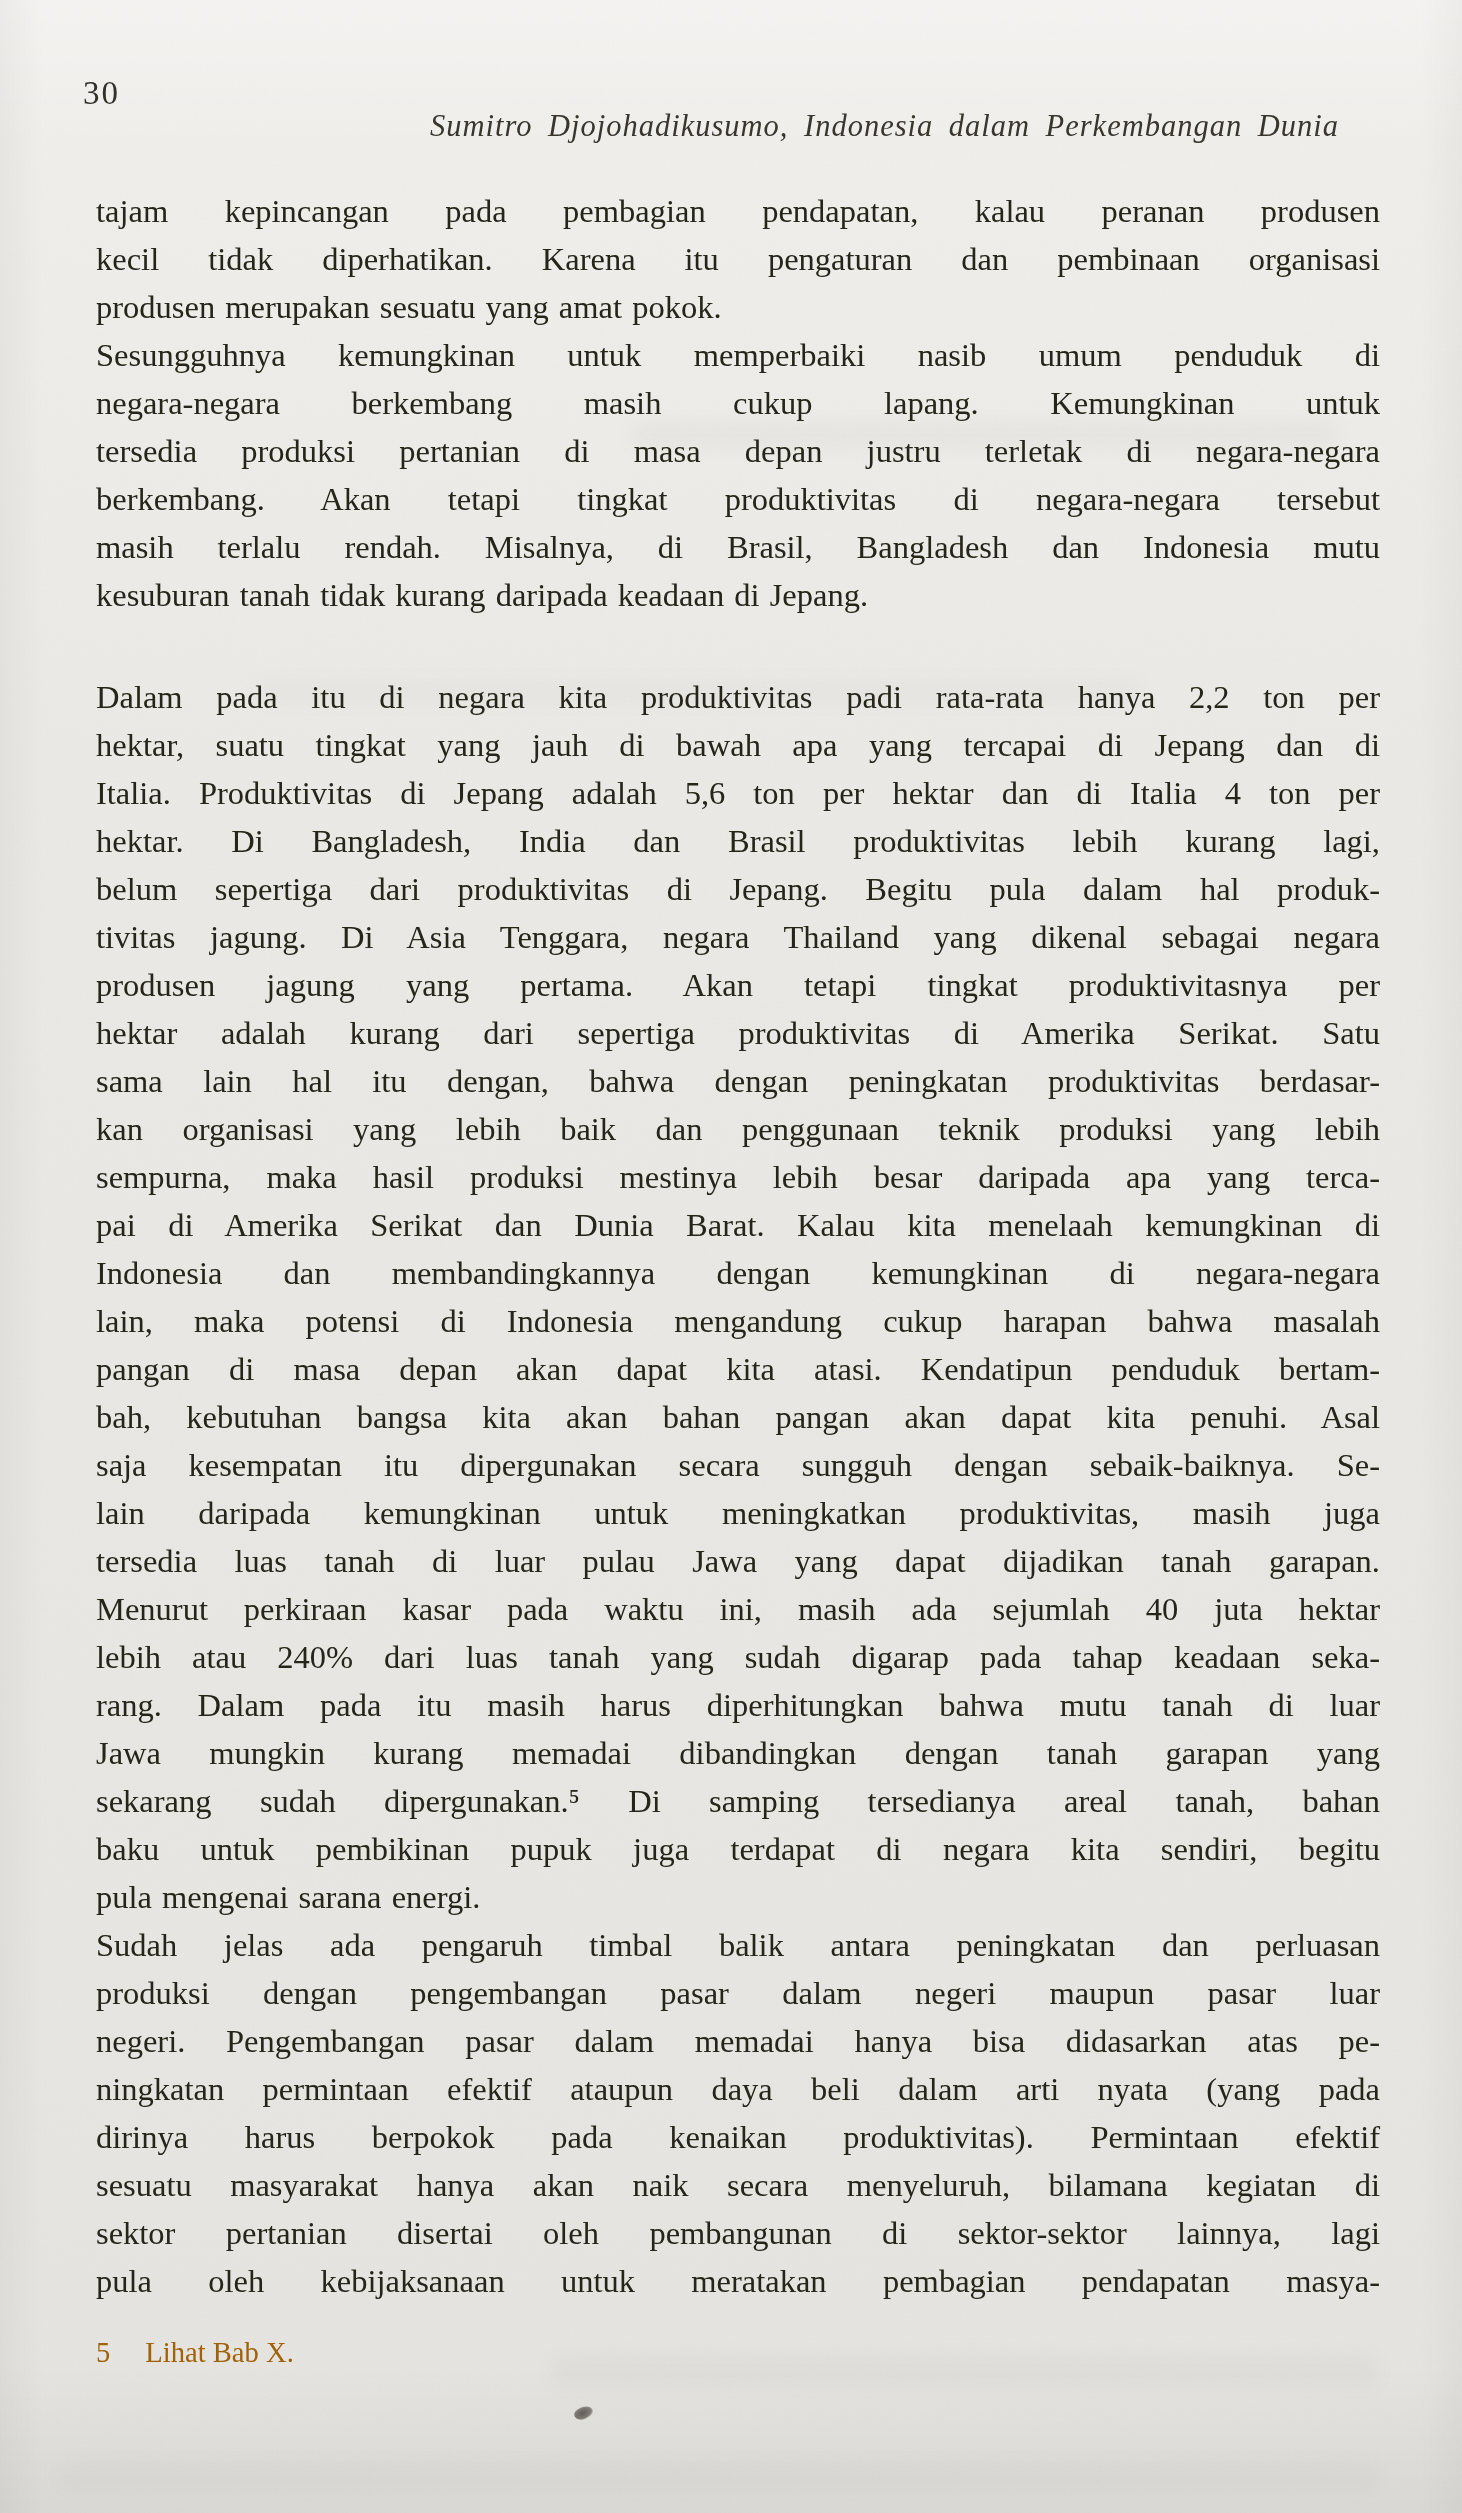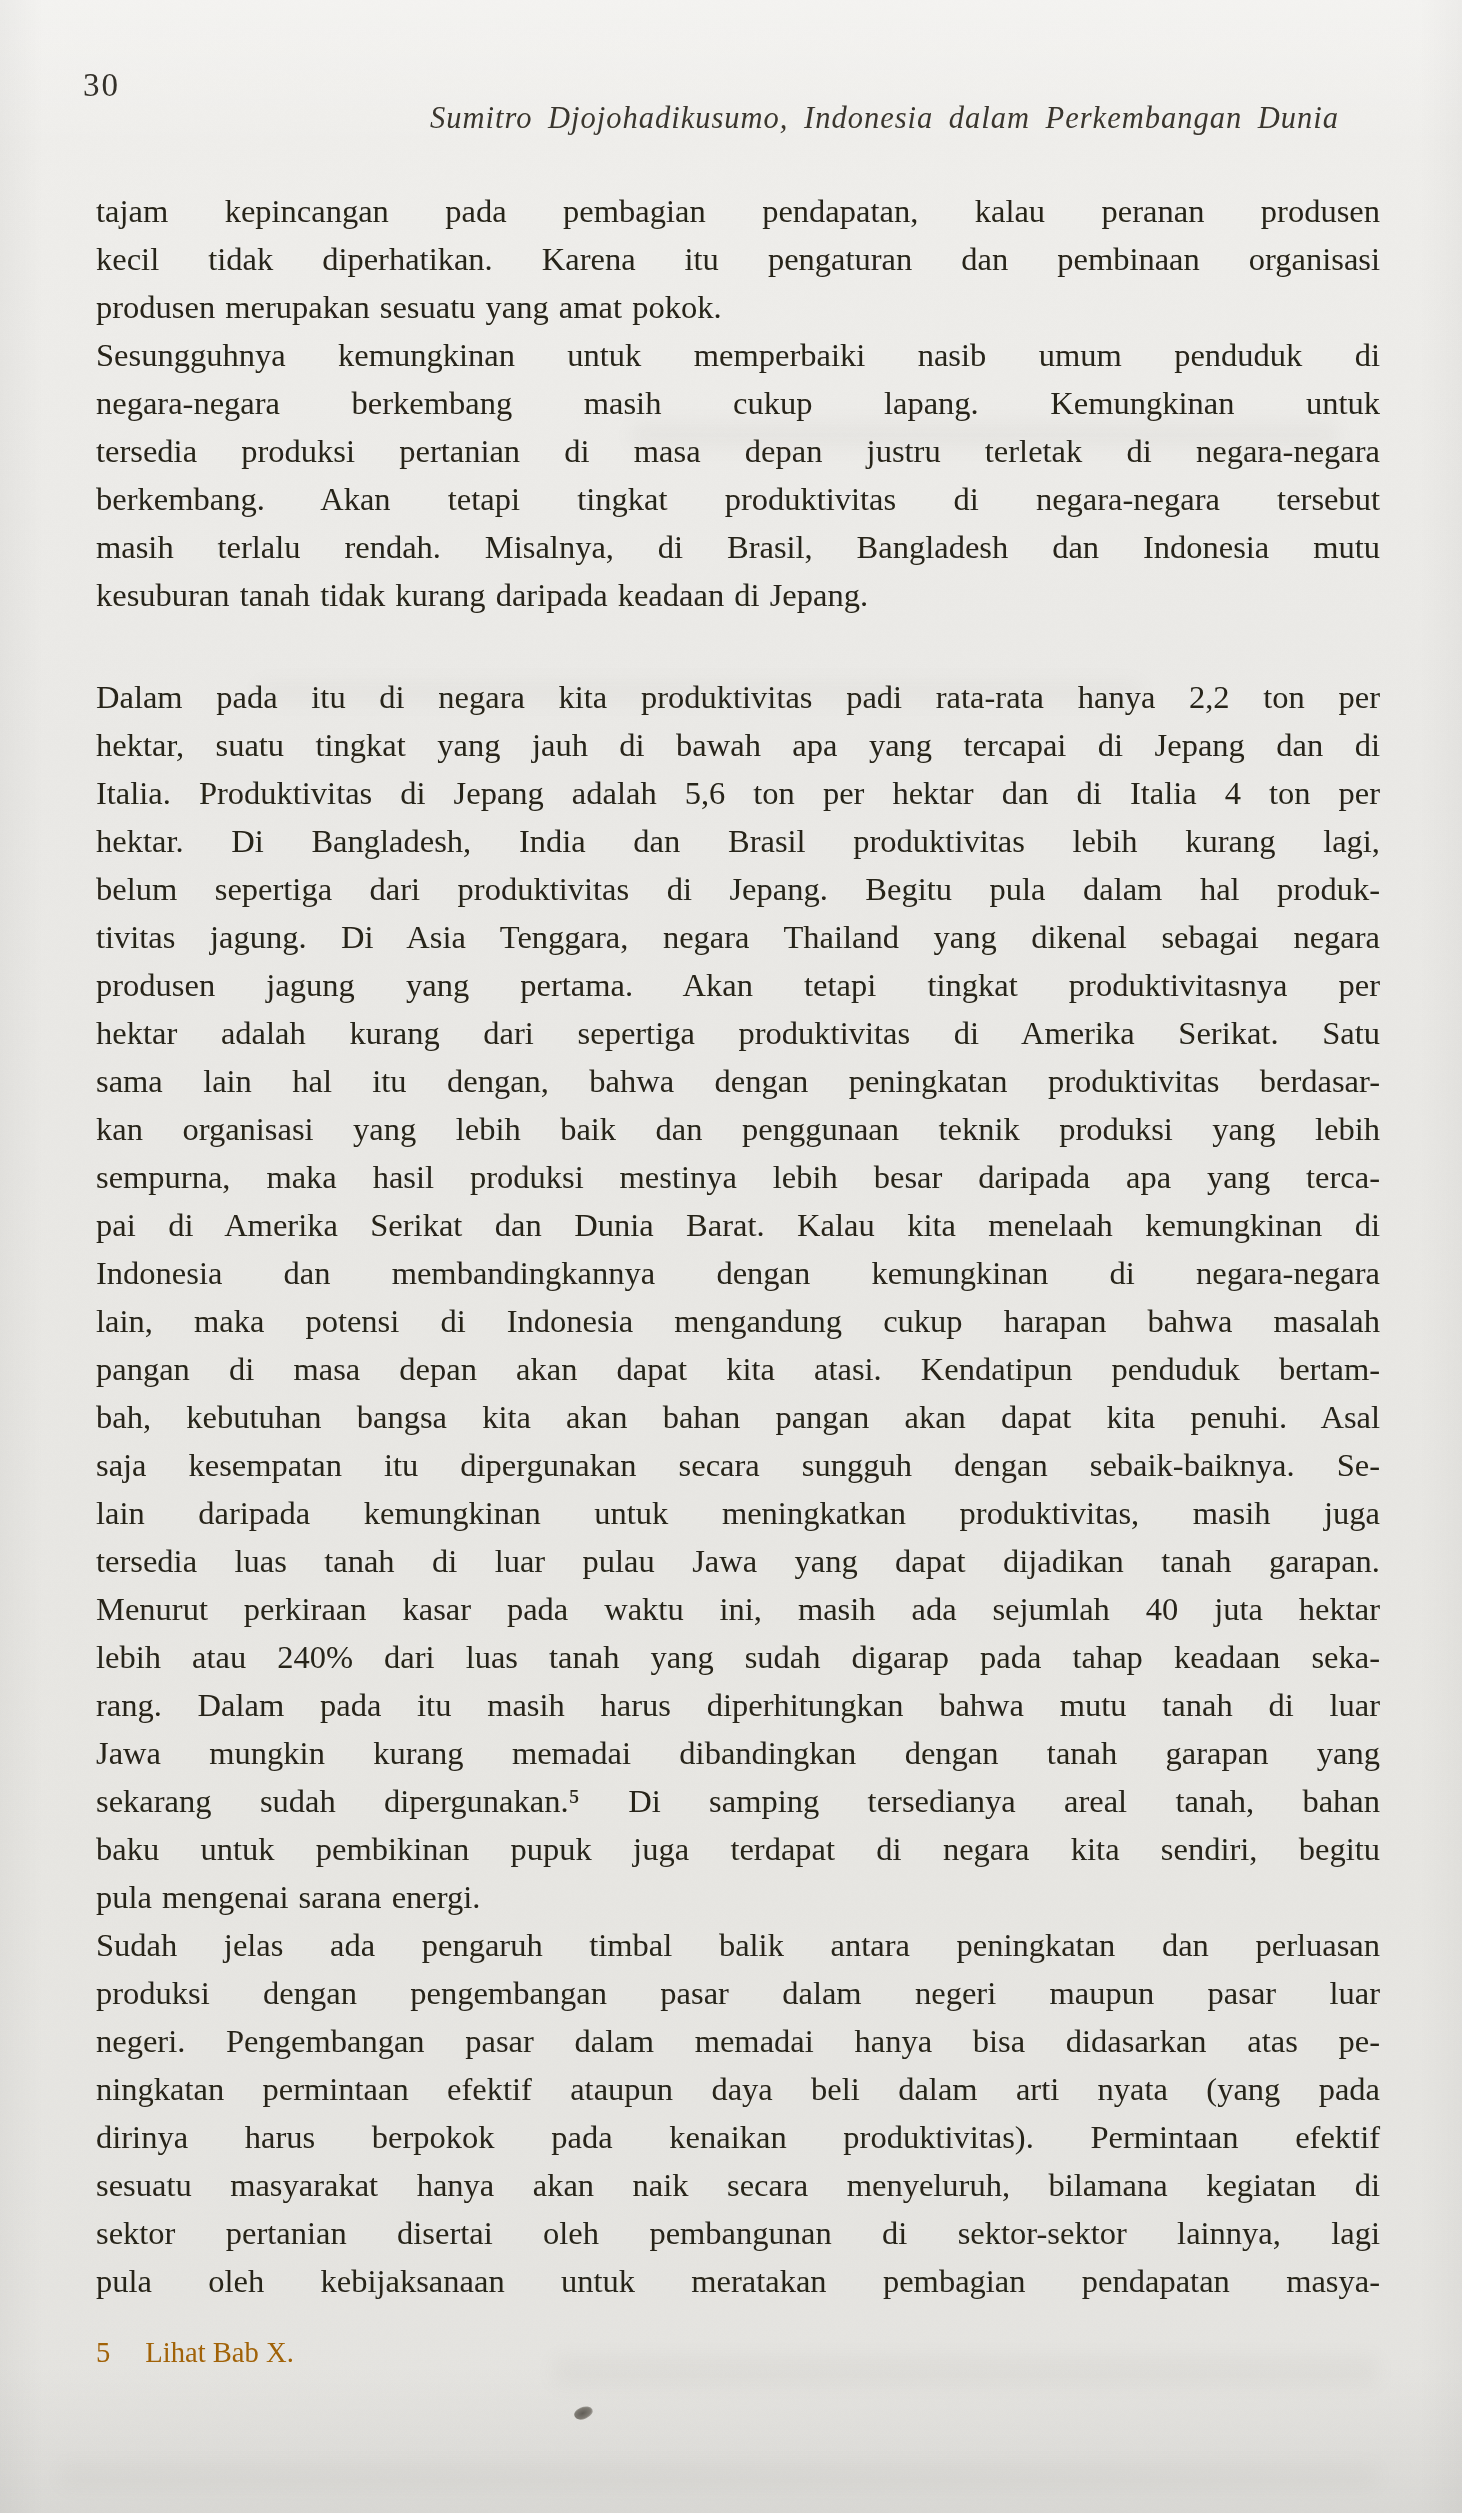--- a/index.html
+++ b/index.html
@@ -17,21 +17,21 @@
   
   .vignette {
     position: absolute; inset: 0; pointer-events: none;
     background:
       linear-gradient(90deg, rgba(0,0,0,0.035) 0%, rgba(0,0,0,0) 3%, rgba(0,0,0,0) 97%, rgba(0,0,0,0.03) 100%),
       linear-gradient(180deg, rgba(255,255,255,0.25) 0%, rgba(0,0,0,0) 6%, rgba(0,0,0,0) 94%, rgba(0,0,0,0.05) 100%);
   }
   .grain { position: absolute; inset: 0; opacity: 0.35; pointer-events: none; }
 
   .running-head {
-    position: absolute; top: 65px; left: 83px; right: 85px;
+    position: absolute; top: 73px; left: 83px; right: 85px;
     height: 45px;
   }
   .page-number {
     position: absolute; left: 0; top: 2px;
     font-size: 33px; letter-spacing: 2px; color: #34312a;
   }
   .running-title {
     position: absolute; left: 158px; right: 39px; top: 3.9px;
     text-align: right;
     font-style: italic;

